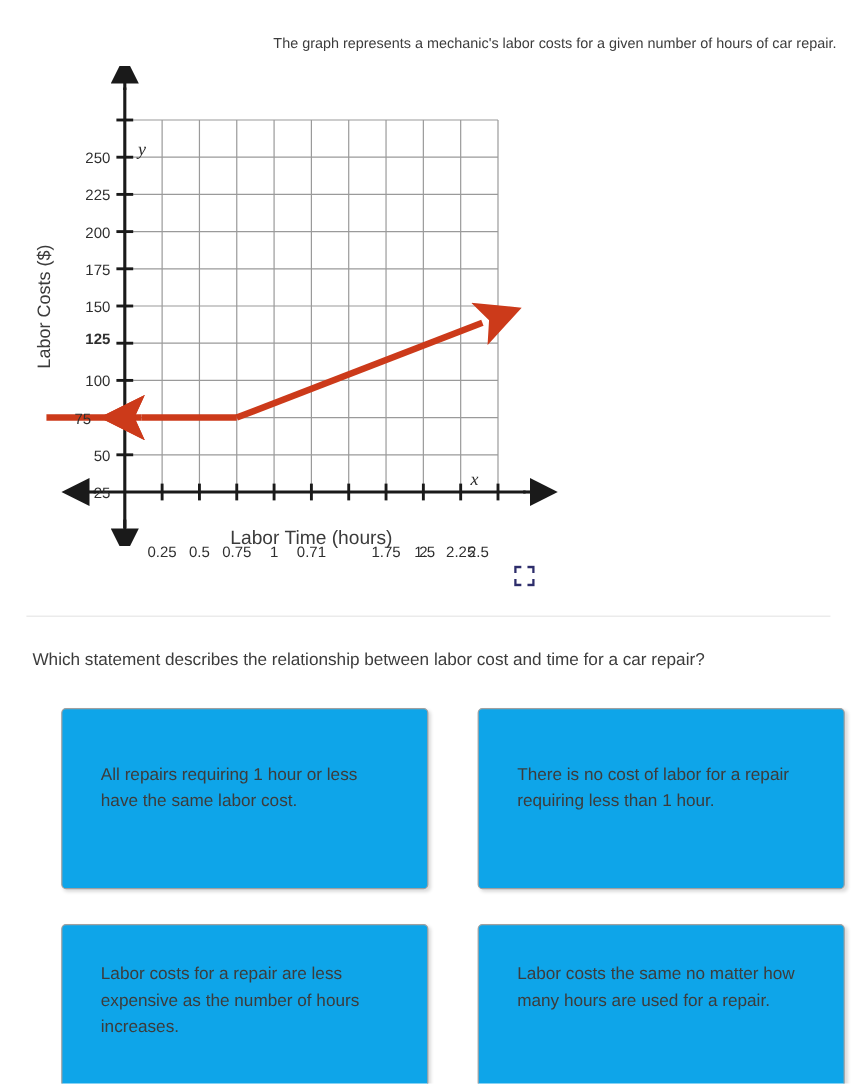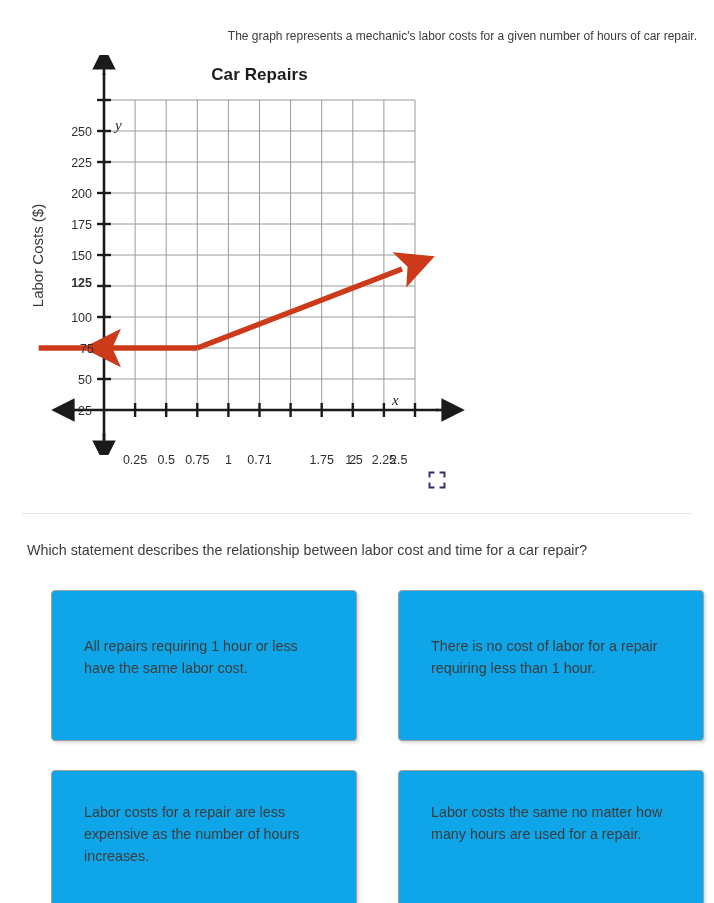--- a/index.html
+++ b/index.html
@@ -152,21 +152,20 @@
   }
   .opt-row.r2 .card-text { top: 30px; }
 </style>
 </head>
 <body>
 
 <div class="prompt">The graph represents a mechanic's labor costs for a given number of hours of car repair.</div>
 
 <div class="graph-block">
 
-  <div class="chart-title">Car Repairs</div>
 
   <div class="svg-holder">
     <svg width="470" height="400" viewBox="0 0 470 400">
       <defs>
         <marker id="axArr" markerWidth="9" markerHeight="9" refX="1" refY="4.5" orient="auto">
           <path d="M0,0 L9,4.5 L0,9 Z" fill="#1a1a1a"></path>
         </marker>
         <marker id="redArrE" markerWidth="7" markerHeight="7" refX="0.5" refY="3.5" orient="auto">
           <path d="M0,0 L7,3.5 L0,7 L1.6,3.5 Z" fill="#cc3a1a"></path>
         </marker>
@@ -247,41 +246,42 @@
         <line x1="197.3" y1="293.0" x2="402" y2="214.0" stroke="#cc3a1a" stroke-width="5.4" marker-end="url(#redArrE)"></line>
       </g>
     </svg>
   </div>
 
   <div class="axis-name" style="left:115px; top:62px;">y</div>
   <div class="axis-name" style="left:392px; top:337px;">x</div>
 
   <div class="tick-text ytick" style="left:50px; top:317px; width:42px;">25</div>
   <div class="tick-text ytick" style="left:50px; top:286px; width:42px;">50</div>
-  <div class="tick-text ytick" style="left:52px; top:255px; width:42px;">75</div>
+  <div class="tick-text ytick" style="left:34px; top:255px; width:42px;">75</div>
   <div class="tick-text ytick" style="left:50px; top:224px; width:42px;">100</div>
   <div class="tick-text ytick" style="left:50px; top:189px; width:42px;font-weight:bold;">125</div>
   <div class="tick-text ytick" style="left:50px; top:162px; width:42px;">150</div>
   <div class="tick-text ytick" style="left:50px; top:131px; width:42px;">175</div>
   <div class="tick-text ytick" style="left:50px; top:100px; width:42px;">200</div>
   <div class="tick-text ytick" style="left:50px; top:69px;  width:42px;">225</div>
   <div class="tick-text ytick" style="left:50px; top:38px;  width:42px;">250</div>
 
   <div class="tick-text" style="left:110.1px; top:366px; width:50px; text-align:center;">0.25</div>
   <div class="tick-text" style="left:141.2px; top:366px; width:50px; text-align:center;">0.5</div>
   <div class="tick-text" style="left:172.3px; top:366px; width:50px; text-align:center;">0.75</div>
   <div class="tick-text" style="left:203.4px; top:366px; width:50px; text-align:center;">1</div>
   <div class="tick-text" style="left:234.5px; top:366px; width:50px; text-align:center;">0.71</div>
   <div class="tick-text" style="left:265.6px; top:366px; width:50px; text-align:right;padding-left:47px;">1.5</div>
   <div class="tick-text" style="left:296.7px; top:366px; width:50px; text-align:center;">1.75</div>
   <div class="tick-text" style="left:327.8px; top:366px; width:50px; text-align:center;">2</div>
   <div class="tick-text" style="left:358.9px; top:366px; width:50px; text-align:center;">2.25</div>
   <div class="tick-text" style="left:390.0px; top:366px; width:50px; text-align:left;">2.5</div>
 
   <div class="ylabel">Labor Costs ($)</div>
+  <div class="xlabel">Labor Time (hours)</div>
 </div>
 
 <div class="expand-icon">
   <svg width="18" height="18" viewBox="0 0 18 18">
     <g stroke="#2d2d6b" stroke-width="1.9" fill="none" stroke-linecap="square">
       <path d="M1.5,5.5 L1.5,1.5 L5.5,1.5"></path>
       <path d="M12.5,1.5 L16.5,1.5 L16.5,5.5"></path>
       <path d="M16.5,12.5 L16.5,16.5 L12.5,16.5"></path>
       <path d="M5.5,16.5 L1.5,16.5 L1.5,12.5"></path>
     </g>

